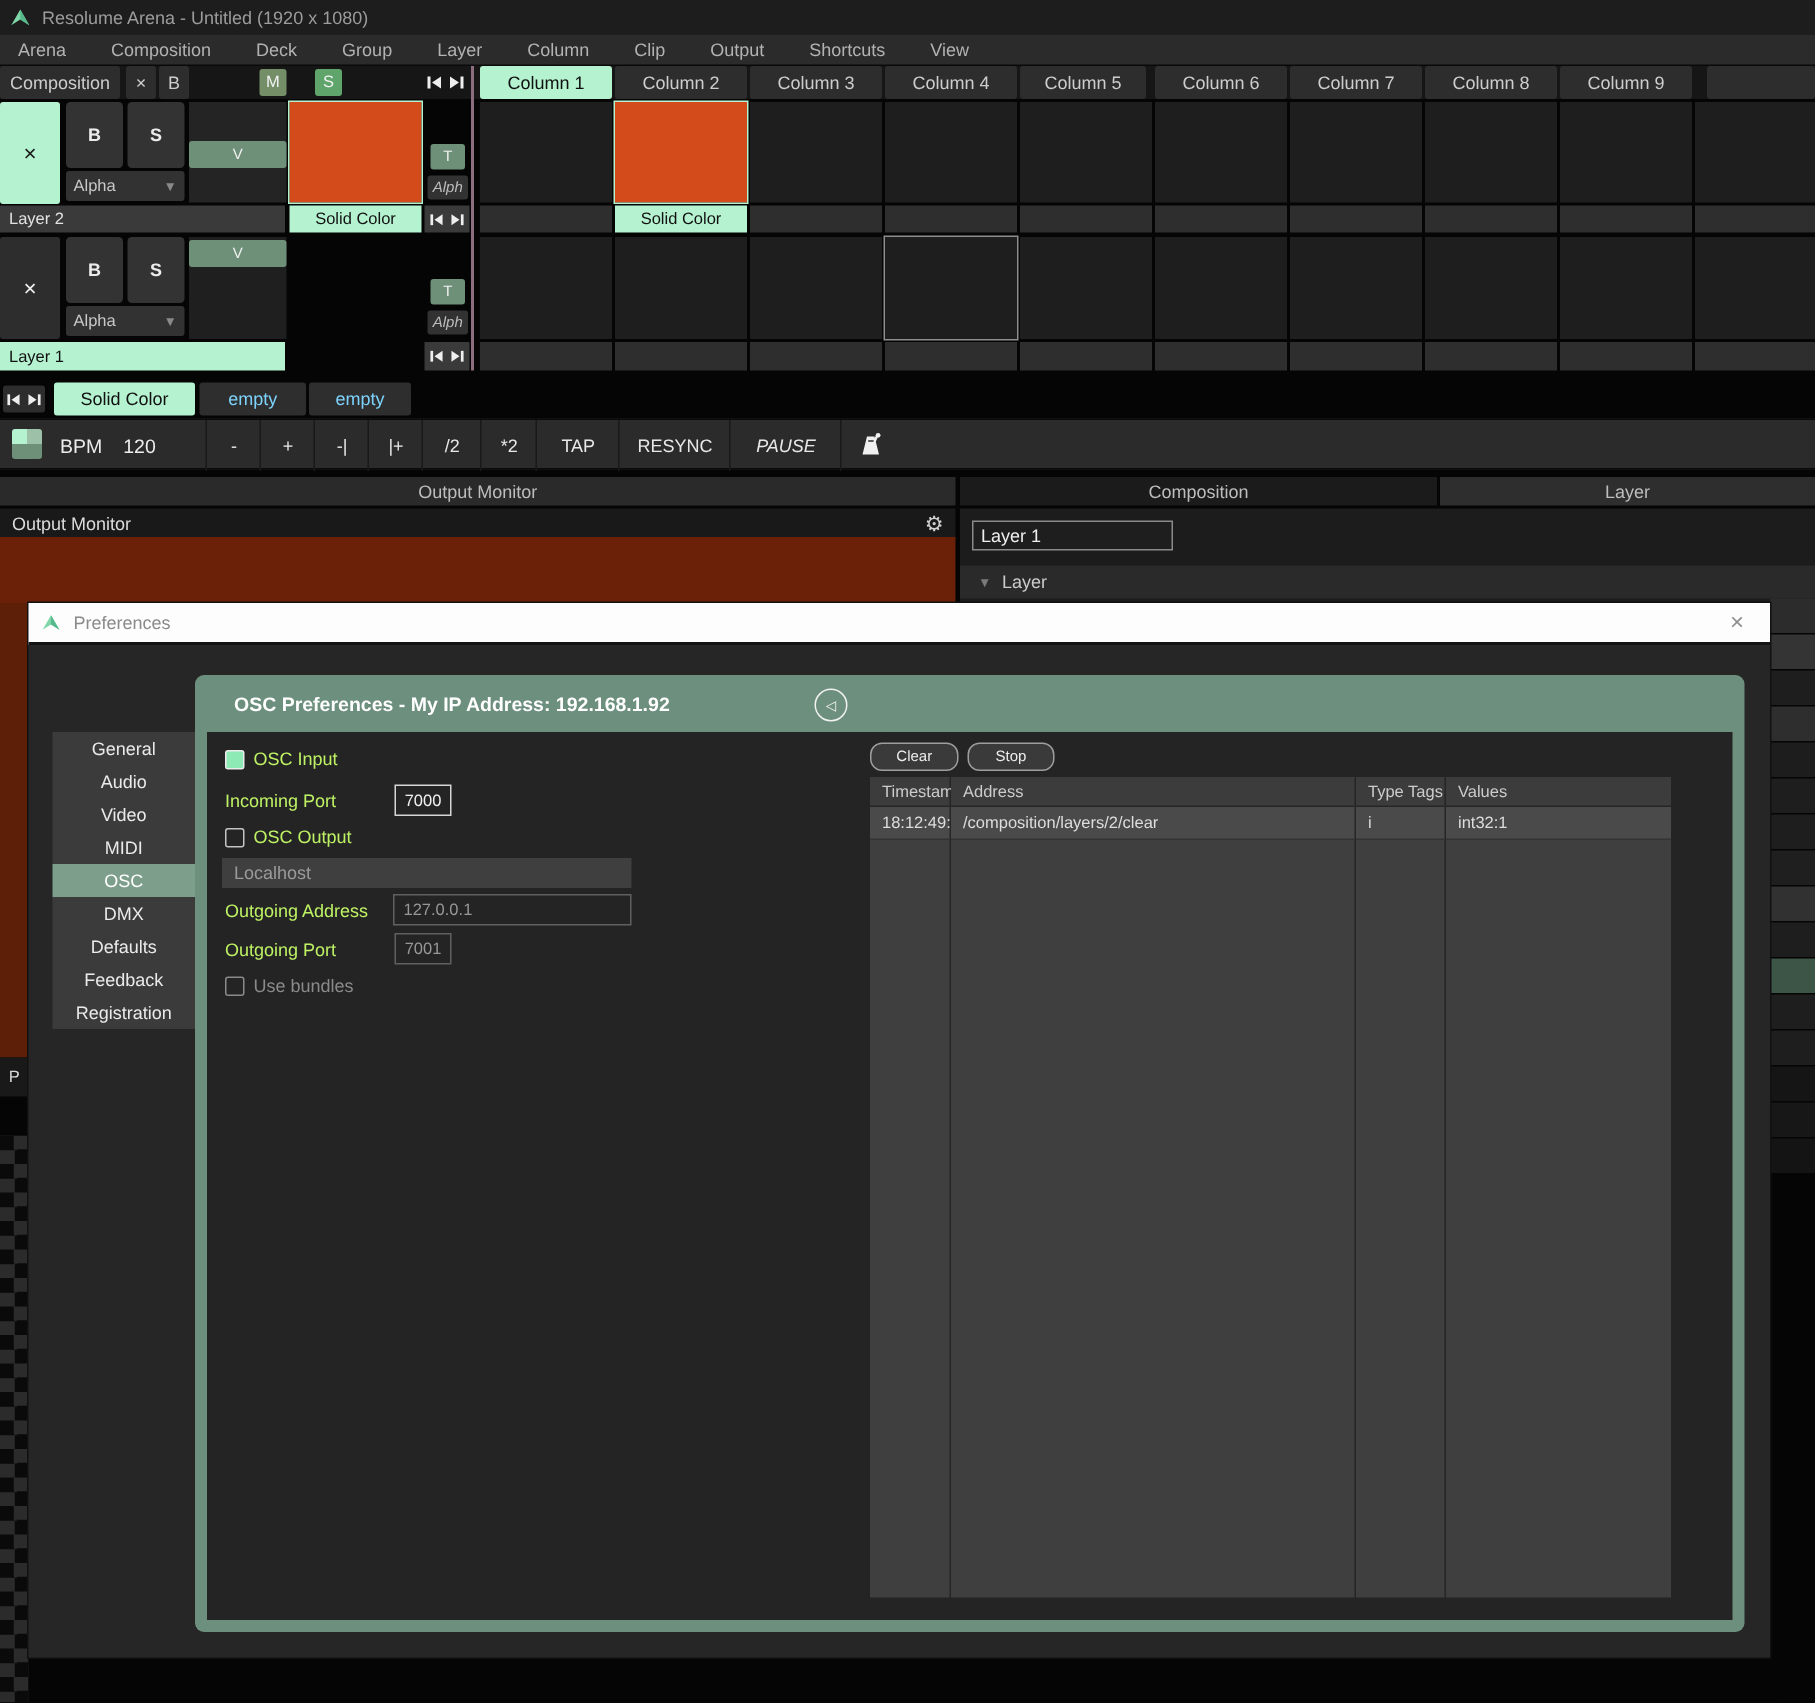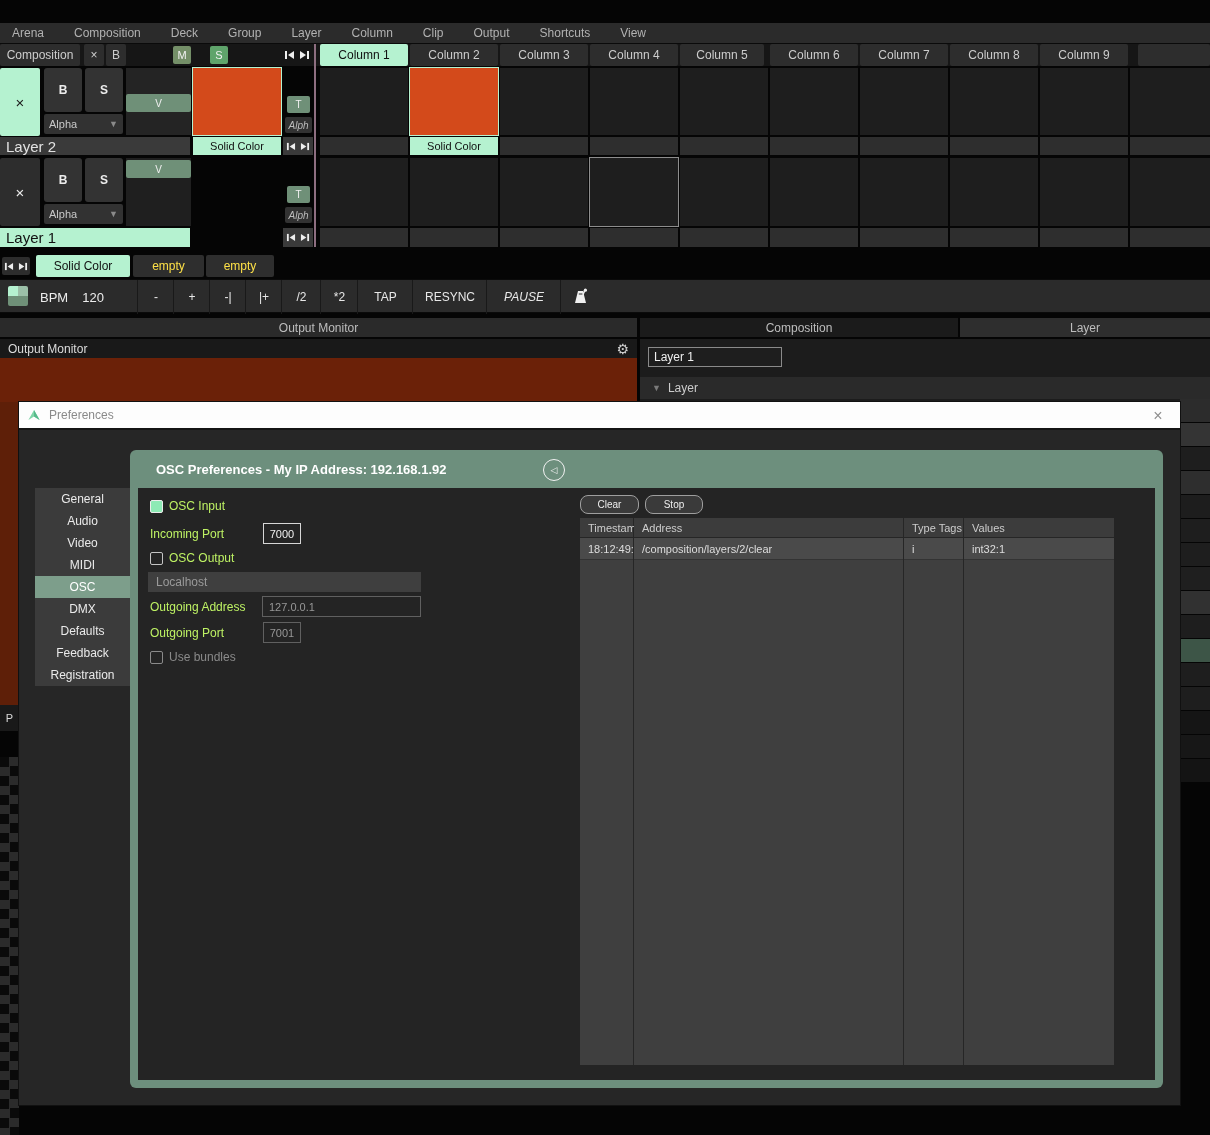--- a/index.html
+++ b/index.html
@@ -15,32 +15,32 @@
   #comprow{left:0;top:44px;width:1210px;height:22px;background:#161616;}
   .hcell{position:absolute;top:0;height:22px;background:#2d2d2d;color:#cdcdcd;font-size:12px;display:flex;align-items:center;justify-content:center;border-radius:2px;}
   .hcell.active{background:#b5f2d0;color:#101010;}
   .sbtn{position:absolute;width:18px;height:18px;top:2px;border-radius:2px;color:#f2f2f2;font-size:11px;display:flex;align-items:center;justify-content:center;}
   
   .xcell{display:flex;align-items:center;justify-content:center;font-size:15px;border-radius:2px;}
   .bs{position:absolute;width:38px;height:44px;background:#333333;border-radius:3px;color:#ececec;font-size:12px;font-weight:bold;display:flex;align-items:center;justify-content:center;}
   .dd{position:absolute;width:79px;height:20px;background:#323232;border-radius:2px;color:#c9c9c9;font-size:11px;display:flex;align-items:center;padding:0 5px;box-sizing:border-box;justify-content:space-between;}
   .dd .caret{color:#8a8a8a;font-size:9px;}
   .sagebtn{position:absolute;background:#6f9078;border-radius:2px;color:#f0f0f0;font-size:10px;display:flex;align-items:center;justify-content:center;}
-  .namebar{position:absolute;background:#3a3a3a;color:#e2e2e2;font-size:15px;display:flex;align-items:center;padding-left:6px;box-sizing:border-box;}
+  .namebar{position:absolute;background:#3a3a3a;color:#e2e2e2;font-size:11px;display:flex;align-items:center;padding-left:6px;box-sizing:border-box;}
   .namebar.sel{background:#b5f2d0;color:#111;}
   .minicell{position:absolute;background:#323232;border-radius:2px;color:#bdbdbd;font-size:10px;display:flex;align-items:center;justify-content:center;font-style:italic;}
   .skipbox{position:absolute;display:flex;gap:4px;align-items:center;justify-content:center;}
   
   .cell-thumb{position:absolute;background:#1e1e1e;}
   .cell-lbl{position:absolute;background:#2e2e2e;}
   .cliporange{background:#d34a1b;outline:1px solid #b5f2d0;}
   .cliplbl{background:#b5f2d0;color:#111;font-size:11px;display:flex;align-items:center;justify-content:center;}
   .focusedcell{outline:1px solid #8d8d8d;}
   
-  .decktab{position:absolute;top:255px;height:22px;background:#2e2e2e;color:#fde047;font-size:12px;display:flex;align-items:center;justify-content:center;border-radius:2px;}
+  .decktab{position:absolute;top:255px;height:22px;background:#2e2e2e;color:#7dd3fc;font-size:12px;display:flex;align-items:center;justify-content:center;border-radius:2px;}
   .decktab.sel{background:#b5f2d0;color:#111;}
   #bpmbar{left:0;top:279px;width:1210px;height:34px;background:#2b2b2b;border-top:1px solid #0a0a0a;border-bottom:1px solid #0a0a0a;box-sizing:border-box;}
   .bpmbtn{position:absolute;top:0;height:34px;border-left:1px solid #191919;color:#e8e8e8;font-size:12px;display:flex;align-items:center;justify-content:center;}
   
   .tabbar{position:absolute;top:318px;height:19px;background:#2a2a2a;color:#bdbdbd;font-size:12px;display:flex;align-items:center;justify-content:center;}
   #monhdr{left:0;top:339px;width:637px;height:19px;background:#191919;color:#dcdcdc;font-size:12px;display:flex;align-items:center;padding:0 8px;box-sizing:border-box;justify-content:space-between;}
   #monred{left:0;top:358px;width:637px;height:44px;background:#6b2108;}
   #leftred{left:0;top:402px;width:19px;height:303px;background:#5e1f08;}
   .edge-lbl{position:absolute;left:0;width:19px;color:#d8d8d8;font-size:11px;display:flex;align-items:center;justify-content:center;}
   #checker{left:0;top:757px;width:19px;height:378px;background:repeating-conic-gradient(#2b2b2b 0% 25%,#0a0a0a 0% 50%);background-size:19px 19px;}
@@ -76,20 +76,27 @@
   .col .d{height:22px;background:#4a4a4a;color:#dddddd;font-size:11px;display:flex;align-items:center;padding-left:8px;box-sizing:border-box;border-bottom:1px solid #333;}
   .col .f{flex:1;background:#3f3f3f;}
   .sort{color:#8f8f8f;font-size:7px;margin-right:6px;}
   .icon-skip svg{display:block;}
 </style>
 </head>
 <body>
 
 <div id="app">
 
+  <div id="titlebar" class="abs">
+    <svg width="15" height="13" viewBox="0 0 20 16">
+        <path d="M2 15 L10 1 L18 15 L10 10 Z" fill="#7fd6a8"></path>
+        <path d="M10 1 L18 15 L10 10 Z" fill="#57b98b"></path>
+      </svg>
+    <span>Resolume Arena - Untitled (1920 x 1080)</span>
+  </div>
 
   <div id="menubar" class="abs">
     <span class="mi">Arena</span>
     <span class="mi">Composition</span>
     <span class="mi">Deck</span>
     <span class="mi">Group</span>
     <span class="mi">Layer</span>
     <span class="mi">Column</span>
     <span class="mi">Clip</span>
     <span class="mi">Output</span>

